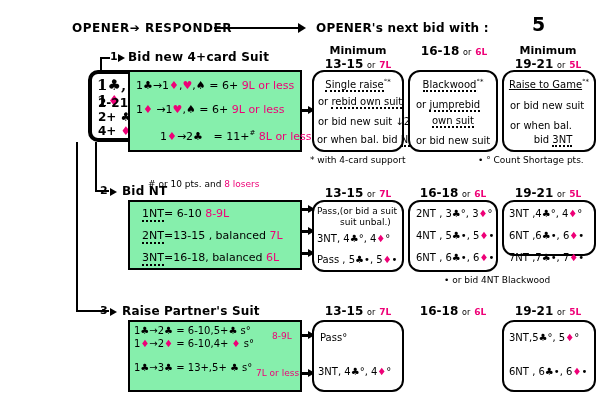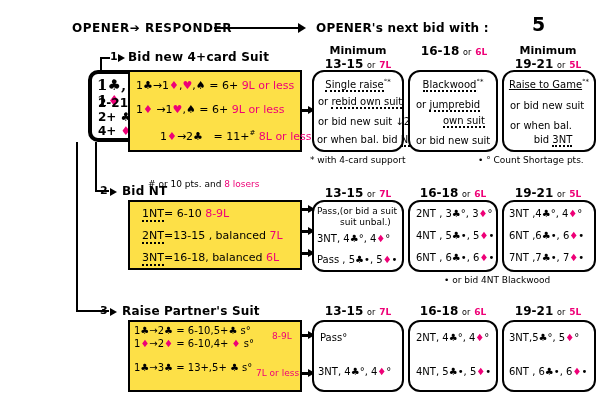--- a/index.html
+++ b/index.html
@@ -82,21 +82,21 @@
     position:absolute;left:6px;top:36px;
     font:bold 12px/14px "DejaVu Sans",sans-serif;
   }
   #opening-box .l4{
     position:absolute;left:6px;top:50px;
     font:bold 12px/14px "DejaVu Sans",sans-serif;
   }
 
   
   .sqbox{
-    position:absolute;border:2px solid #000;background:#fde047;
+    position:absolute;border:2px solid #000;background:#86efac;
     box-sizing:border-box;
   }
   
   .rbox{
     position:absolute;border:2px solid #000;border-radius:12px;
     background:#fff;box-sizing:border-box;
   }
 
   .line{position:absolute;font:normal 11px/13px "DejaVu Sans",sans-serif;white-space:nowrap;}
   .line-s{position:absolute;font:normal 10px/12px "DejaVu Sans",sans-serif;white-space:nowrap;}
@@ -195,21 +195,21 @@
     <div class="line-s" style="left:4px;top:24px;">or <span class="dotul" id="s1c0l1">rebid own suit</span></div>
     <div class="line-s" style="left:4px;top:44px;">or <span id="s1c0l2">bid new suit ↓2<span class="pink">♦</span></span></div>
     <div class="line-s" style="left:3px;top:62px;">or when bal. bid <span class="dotul">NT</span></div>
   </div>
 
   <div class="rbox" style="left:408px;top:70px;width:90px;height:82px;">
     <div class="line-s" style="left:0;top:4px;width:86px;text-align:center;">
       <span class="dotul" id="s1c1l0">Blackwood</span><span class="sup">°*</span>
     </div>
     <div class="line-s" style="left:6px;top:27px;">or <span class="dotul" id="s1c1l1">jumprebid</span></div>
-    <div class="line-s" style="left:0;top:43px;width:86px;text-align:center;margin-left:11px;"><span class="dotul" id="s1c1l2">own suit</span></div>
+    <div class="line-s" style="left:0;top:43px;width:86px;text-align:center;"><span class="dotul" id="s1c1l2">own suit</span></div>
     <div class="line-s" style="left:6px;top:63px;">or <span id="s1c1l3">bid new suit</span></div>
   </div>
 
   <div class="rbox" style="left:502px;top:70px;width:94px;height:82px;">
     <div class="line-s" style="left:0;top:4px;width:90px;text-align:center;">
       <span class="ul" id="s1c2l0">Raise to Game</span><span class="sup">°*</span>
     </div>
     <div class="line-s" style="left:6px;top:28px;">or <span id="s1c2l1">bid new suit</span></div>
     <div class="line-s" style="left:6px;top:48px;">or <span id="s1c2l2">when bal.</span></div>
     <div class="line-s" style="left:0;top:62px;width:98px;text-align:center;">bid <span class="dotul">3NT</span></div>
@@ -269,21 +269,21 @@
     <div class="line-xs" style="left:3px;top:4px;">Pass,(or bid a suit</div>
     <div class="line-xs" style="left:26px;top:15px;">suit unbal.)</div>
     <div class="line-s" style="left:3px;top:31px;" id="s2c0l2">3NT,  4♣°, 4<span class="pink">♦</span>°</div>
     <div class="line-s" style="left:3px;top:52px;" id="s2c0l3">Pass , 5♣•, 5<span class="pink">♦</span>•</div>
   </div>
   <div class="rbox" style="left:408px;top:200px;width:90px;height:72px;">
     <div class="line-s" style="left:6px;top:6px;" id="s2c1l0">2NT , 3♣°, 3<span class="pink">♦</span>°</div>
     <div class="line-s" style="left:6px;top:28px;" id="s2c1l1">4NT , 5♣•, 5<span class="pink">♦</span>•</div>
     <div class="line-s" style="left:6px;top:50px;" id="s2c1l2">6NT , 6♣•, 6<span class="pink">♦</span>•</div>
   </div>
-  <div class="rbox" style="left:502px;top:200px;width:94px;height:72px;">
+  <div class="rbox" style="left:502px;top:200px;width:94px;height:56px;">
     <div class="line-s" style="left:5px;top:6px;" id="s2c2l0">3NT ,4♣°, 4<span class="pink">♦</span>°</div>
     <div class="line-s" style="left:5px;top:28px;" id="s2c2l1">6NT ,6♣•, 6<span class="pink">♦</span>•</div>
     <div class="line-s" style="left:5px;top:50px;" id="s2c2l2">7NT ,7♣•, 7<span class="pink">♦</span>•</div>
   </div>
   <div class="foot" style="left:444px;top:275px;">• or bid 4NT Blackwood</div>
 
   <div class="sect-num" style="left:100px;top:304px;">3</div>
   <div class="arrowsm" style="left:110px;top:308px;"></div>
   <div class="sect-title" style="left:122px;top:304px;">Raise Partner's Suit</div>
 
@@ -318,22 +318,18 @@
       <span class="rng">19-21</span>
       <span class="orl">or</span>
       <span class="lsr">5L</span>
     </div>
   </div>
 
   <div class="rbox" style="left:312px;top:320px;width:92px;height:72px;">
     <div class="line-s" style="left:6px;top:10px;" id="s3c0l0">Pass°</div>
     <div class="line-s" style="left:4px;top:44px;" id="s3c0l1">3NT, 4♣°, 4<span class="pink">♦</span>°</div>
   </div>
-  <div class="rbox" style="left:408px;top:320px;width:90px;height:72px;">
-    <div class="line-s" style="left:6px;top:10px;" id="s3c1l0">2NT,  4♣°, 4<span class="pink">♦</span>°</div>
-    <div class="line-s" style="left:6px;top:44px;" id="s3c1l1">4NT,  5♣•, 5<span class="pink">♦</span>•</div>
-  </div>
   <div class="rbox" style="left:502px;top:320px;width:94px;height:72px;">
     <div class="line-s" style="left:5px;top:10px;" id="s3c2l0">3NT,5♣°, 5<span class="pink">♦</span>°</div>
     <div class="line-s" style="left:5px;top:44px;" id="s3c2l1">6NT , 6♣•, 6<span class="pink">♦</span>•</div>
   </div>
 
 </div>
 
 </body></html>

